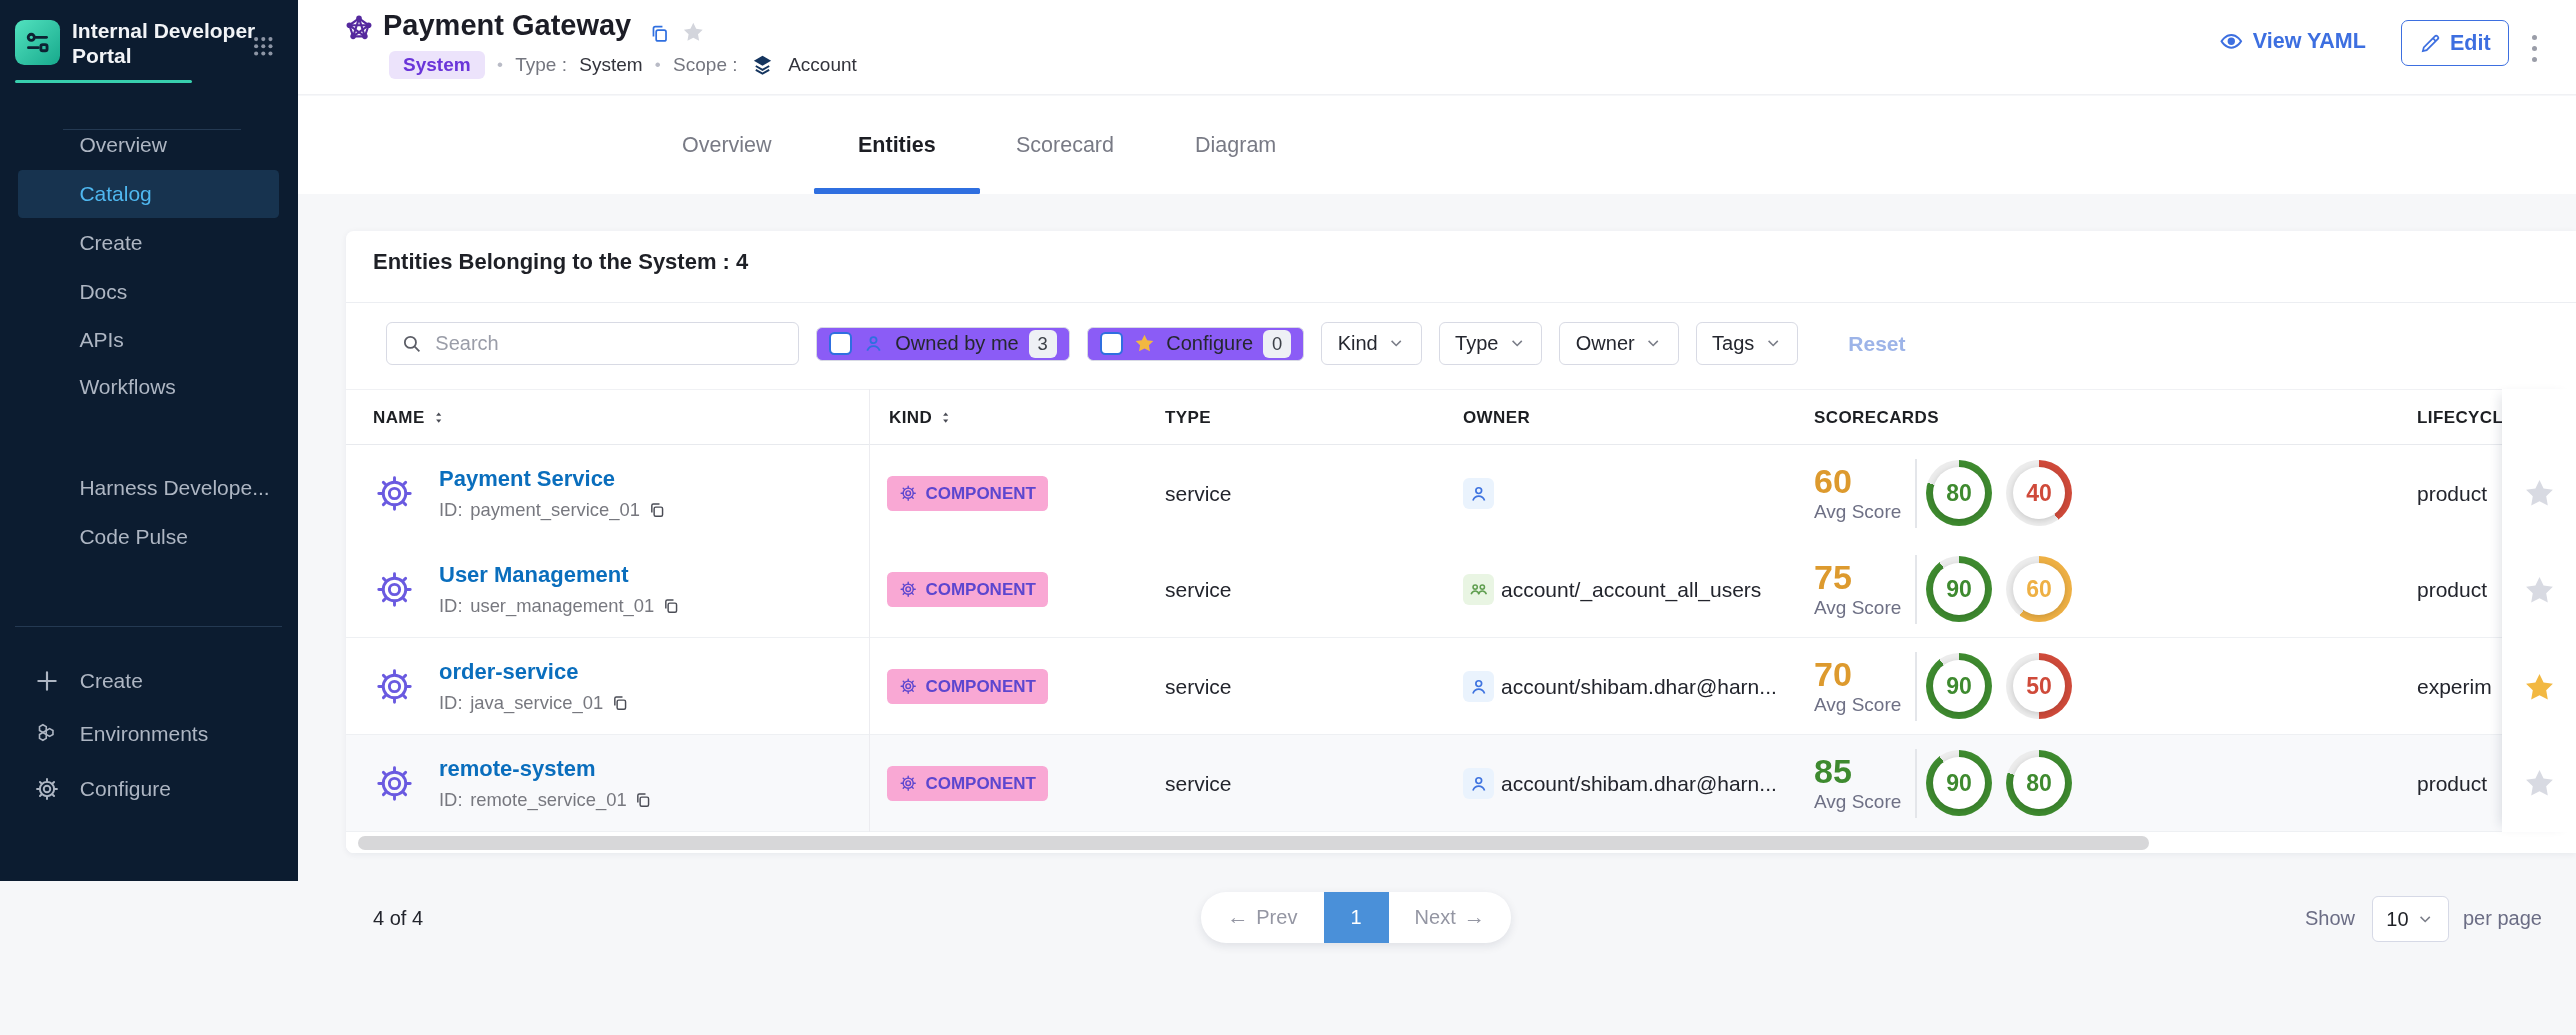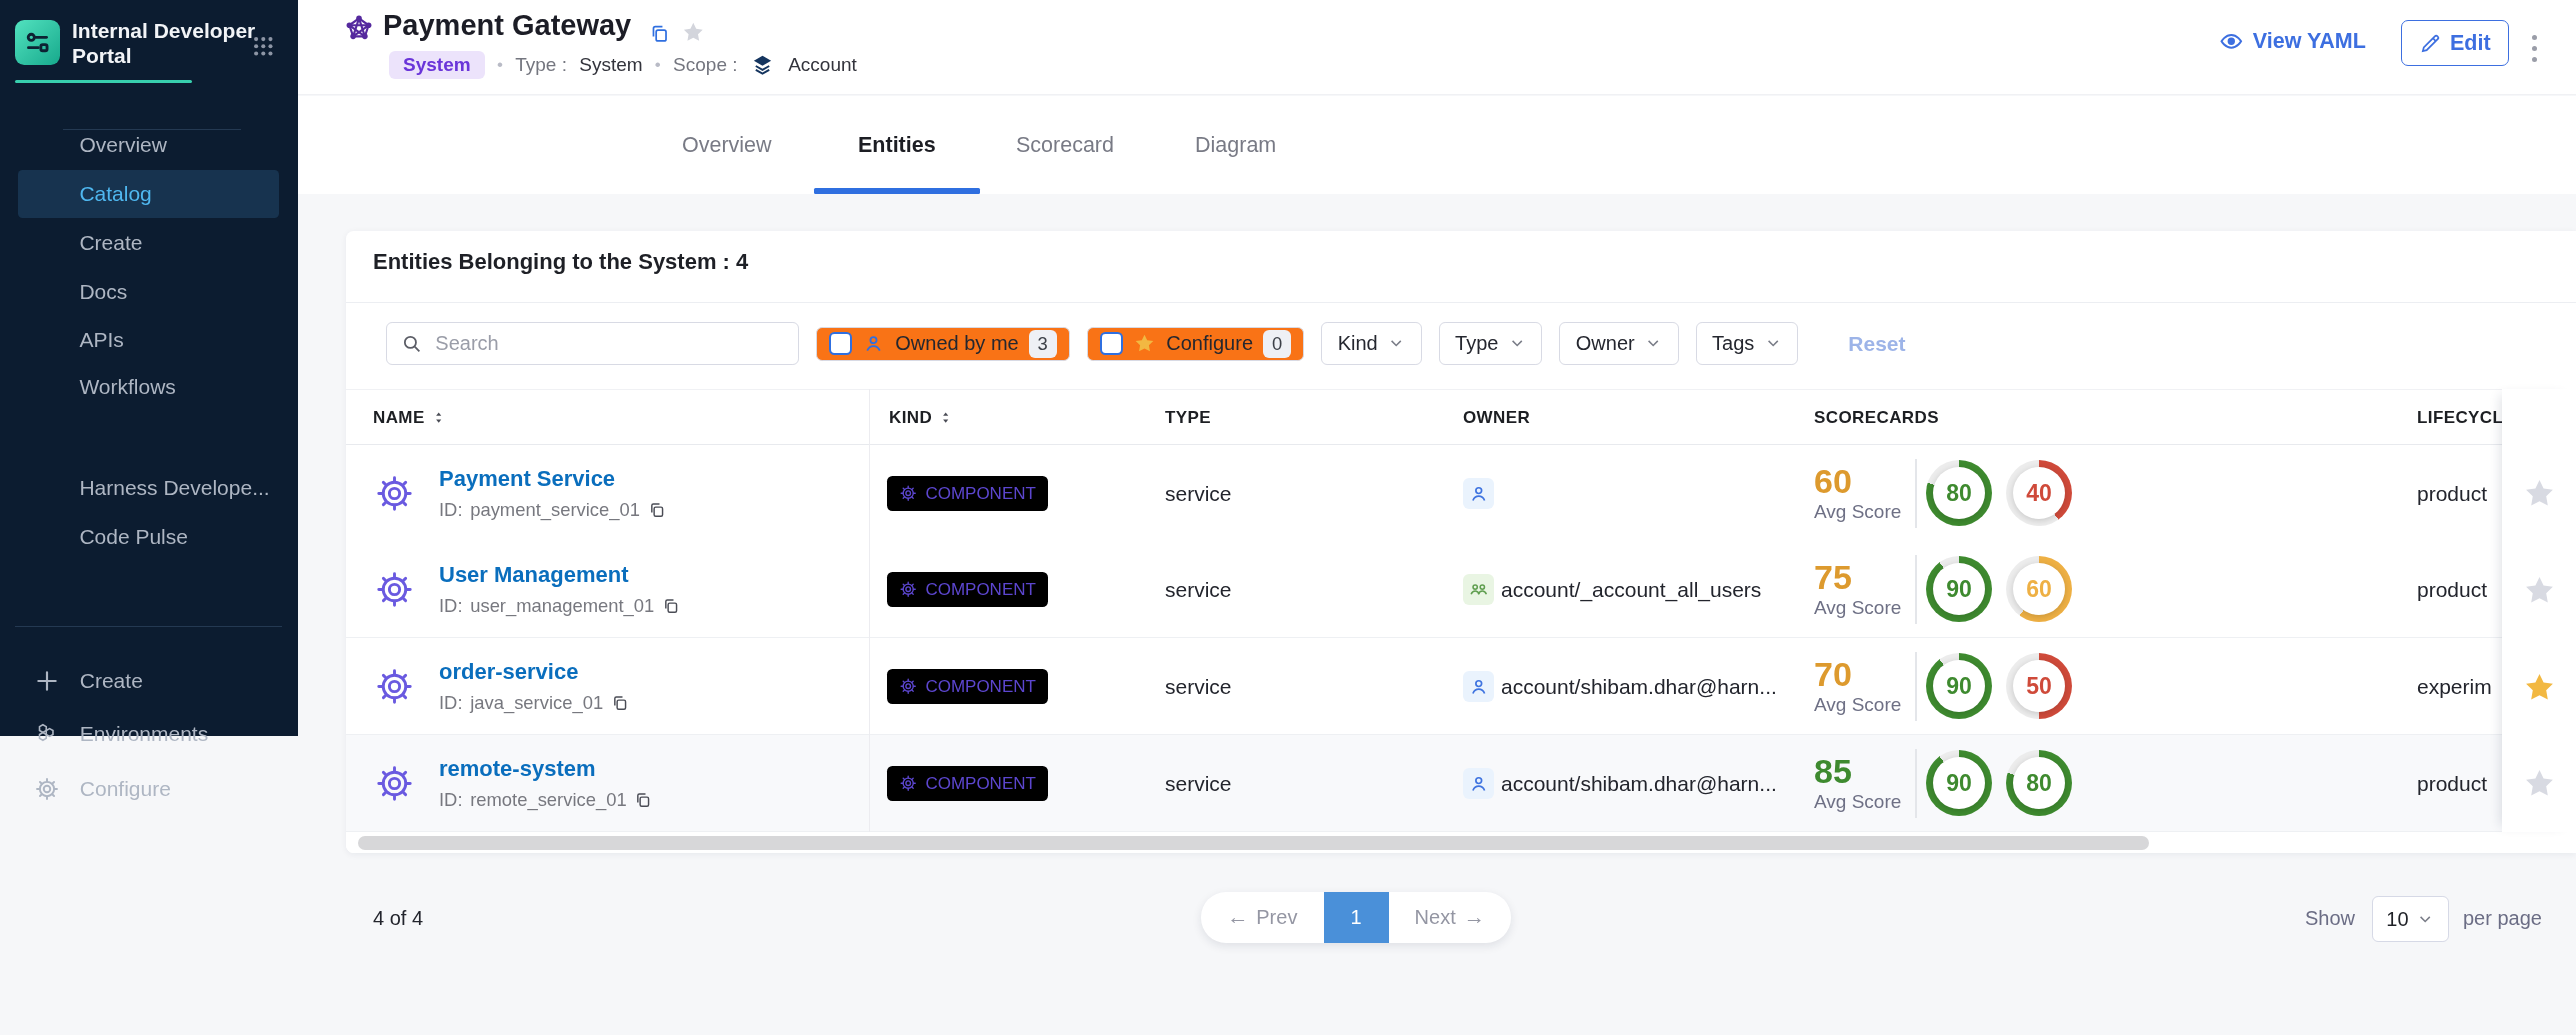--- a/index.html
+++ b/index.html
@@ -1,21 +1,21 @@
 <!DOCTYPE html>
 <html style="font-size:12.3px"><head>
 <meta charset="utf-8">
 <style>
   html,body{margin:0;padding:0;background:#e9eaee;}
   *{box-sizing:border-box;}
   .page{position:relative;width:2576px;height:1036px;overflow:hidden;background:#f6f7f9;
         font-family:"Liberation Sans","DejaVu Sans",sans-serif;color:#23252d;}
 
   
-  .sidebar{position:absolute;left:0;top:0;width:298px;height:736px;background:#0c1c30;}
+  .sidebar{position:absolute;left:0;top:0;width:298px;height:881px;background:#0c1c30;}
   .logo-mark{position:absolute;left:15.4px;top:20px;width:45px;height:45px;border-radius:9.2px;
              background:linear-gradient(135deg,#52e2bf,#17a98c);display:flex;align-items:center;justify-content:center;}
   .logo-mark svg{width:31px;height:31px;}
   .brand{position:absolute;left:72px;top:18.4px;font-size:21px;font-weight:700;color:#f2f4f7;line-height:25px;}
   .grid-icon{position:absolute;left:251px;top:34px;width:24.6px;height:24.6px;color:#8d95a5;}
   .teal-divider{position:absolute;left:15.4px;top:80px;width:177px;height:3.1px;background:#38cfae;border-radius:1.5px;}
   .nav-divider{position:absolute;background:#243952;height:0.8px;}
   .nav-item{position:absolute;left:18.4px;width:261px;height:48px;display:flex;align-items:center;
             padding-left:61px;font-size:21px;color:#aeb6c3;border-radius:4.6px;cursor:pointer;}
   .nav-item.on{background:#17334f;color:#4fb7ef;}
@@ -60,21 +60,21 @@
   .card-hdiv{position:absolute;left:0;top:71px;width:100%;height:0.8px;background:#eceef2;}
 
   
   .filters{position:absolute;left:40px;top:91px;height:43px;display:flex;align-items:center;gap:17px;}
   .search-box{width:413px;height:43px;border:1.5px solid #d8dae4;border-radius:6.1px;background:#fff;
               display:flex;align-items:center;gap:10.8px;padding:0 14px;}
   .search-box .sico{width:21.5px;height:21.5px;color:#5b5d66;}
   .search-box input{border:none;outline:none;font-size:20px;color:#33343c;width:323px;
                     font-family:"Liberation Sans","DejaVu Sans",sans-serif;}
   .search-box input::placeholder{color:#9a9da8;}
-  .chk-group{height:34px;border:1.5px solid #d8dae4;border-radius:6.1px;background:#f97316;display:flex;
+  .chk-group{height:34px;border:1.5px solid #d8dae4;border-radius:6.1px;background:#8b5cf6;display:flex;
              align-items:center;gap:10px;padding:0 12.3px;cursor:pointer;}
   .chk{width:23px;height:23px;border:2.3px solid #2f6fe0;border-radius:5.4px;background:#fff;}
   .chk-group .gico{width:23px;height:23px;}
   .chk-label{font-size:20px;color:#25272f;}
   .cnt-badge{min-width:28px;height:28px;background:#eef0f5;border-radius:6.1px;display:flex;align-items:center;
              justify-content:center;font-size:18.4px;color:#3c4048;padding:0 6.1px;}
   .dd{height:43px;border:1.5px solid #d8dae4;border-radius:6.1px;background:#fff;display:flex;align-items:center;
       gap:9.2px;padding:0 15.4px;font-size:20px;color:#25272f;cursor:pointer;}
   .dd .cico{width:18.4px;height:18.4px;color:#7a7d88;}
   .reset-link{margin-left:33px;font-size:21px;font-weight:600;color:#9db4e8;cursor:pointer;}
@@ -88,22 +88,22 @@
   .trow{position:absolute;left:0;width:100%;height:97px;border-bottom:0.8px solid #eef0f3;background:#fff;}
   .trow.alt{background:#f8f9fb;}
   .cell{position:absolute;top:0;height:97px;display:flex;align-items:center;}
   .gear-ic{left:28.4px;width:41px;color:#6a5ae0;}
   .gear-ic svg{width:41px;height:41px;}
   .name-blk{left:93px;flex-direction:column;align-items:flex-start;justify-content:center;gap:7px;}
   .ent-name{font-size:22px;font-weight:700;color:#0a6ebd;text-decoration:none;cursor:pointer;}
   .ent-id{display:flex;align-items:center;gap:7.7px;font-size:18.4px;color:#77787f;}
   .ent-id .cpico{width:18.4px;height:18.4px;color:#4a4c55;cursor:pointer;}
   .kind-cell{left:541px;}
-  .kind-pill{display:flex;align-items:center;gap:7.7px;background:#000000;border-radius:5.4px;height:35px;padding:0 12.3px;
-             color:#5c46cf;font-size:17px;font-weight:400;}
+  .kind-pill{display:flex;align-items:center;gap:7.7px;background:#f9a8d4;border-radius:5.4px;height:35px;padding:0 12.3px;
+             color:#5c46cf;font-size:17px;font-weight:700;}
   .kind-pill svg{width:18.4px;height:18.4px;}
   .type-cell{left:819px;font-size:21px;color:#23252d;}
   .owner-ic{left:1117px;}
   .owner-ic .sq{width:31px;height:31px;border-radius:6.1px;display:flex;align-items:center;justify-content:center;}
   .owner-ic .sq.user{background:#eaf3fd;color:#3f74e0;}
   .owner-ic .sq.group{background:#e9f5e3;color:#5f9e4f;}
   .owner-ic svg{width:21.5px;height:21.5px;}
   .owner-tx{left:1155px;font-size:21px;color:#23252d;white-space:nowrap;}
   .score-blk{left:1468px;flex-direction:column;align-items:flex-start;justify-content:center;gap:1.5px;}
   .score-n{font-size:34px;font-weight:700;line-height:35px;}

